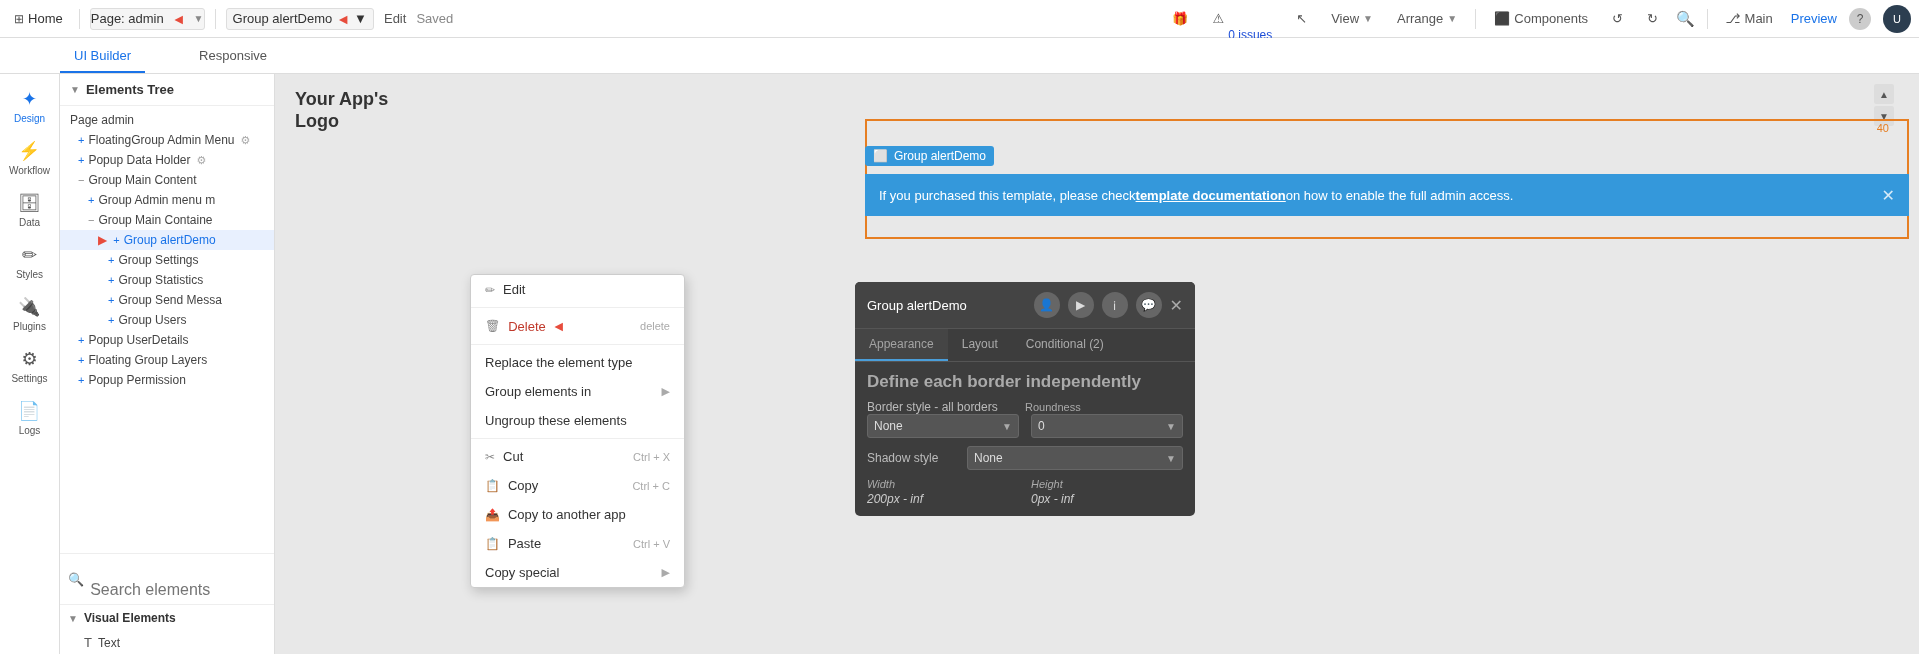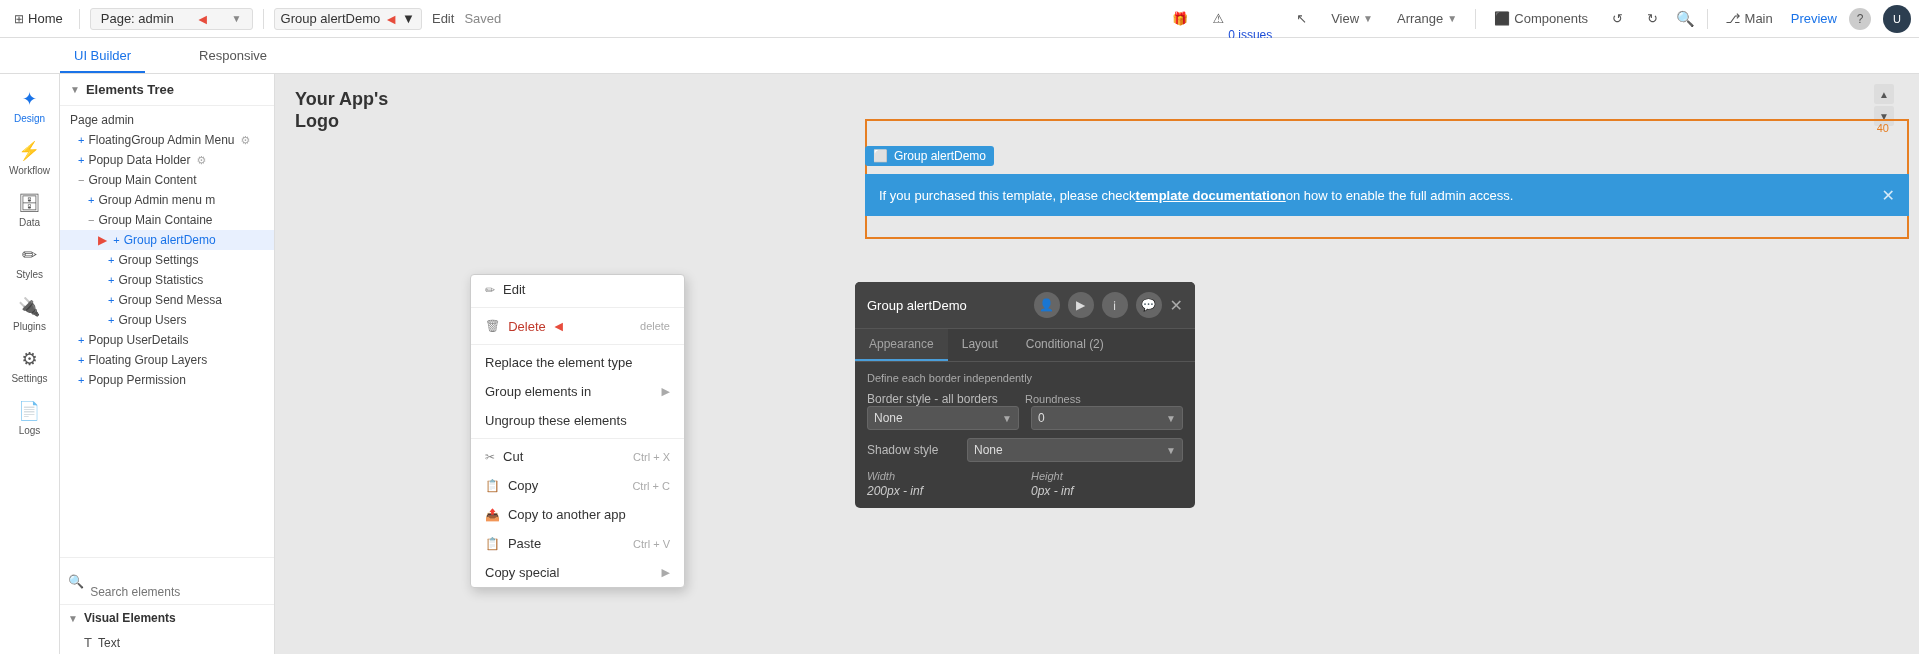--- a/index.html
+++ b/index.html
@@ -15,21 +15,21 @@
       padding: 0 8px;
       gap: 6px;
       flex-shrink: 0;
     }
     .top-bar-home {
       display: flex; align-items: center; gap: 4px; font-size: 13px; color: #333; cursor: pointer; padding: 0 6px;
     }
     .top-bar-home .grid-icon { font-size: 12px; color: #555; }
     .top-bar-divider { width: 1px; height: 20px; background: #ddd; margin: 0 4px; }
     .page-selector {
-      display: flex; align-items: center; gap: 22px; font-size: 13px; color: #333; cursor: pointer; background: #f5f5f5; border: 1px solid #ddd; border-radius: 3px; padding: 2px 10px;
+      display: flex; align-items: center; gap: 8px; font-size: 13px; color: #333; cursor: pointer; background: #f5f5f5; border: 1px solid #ddd; border-radius: 3px; padding: 2px 0;
     }
     .red-arrow { color: #e74c3c; font-size: 14px; }
     .page-selector .caret { color: #888; font-size: 10px; }
     .group-selector {
       display: flex; align-items: center; gap: 4px; font-size: 13px; color: #333; cursor: pointer; background: #f5f5f5; border: 1px solid #ddd; border-radius: 3px; padding: 2px 6px;
     }
     .top-bar-edit { font-size: 13px; color: #555; cursor: pointer; padding: 0 4px; }
     .top-bar-saved { font-size: 13px; color: #888; }
     .top-bar-spacer { flex: 1; }
     .top-bar-actions { display: flex; align-items: center; gap: 12px; }
@@ -126,21 +126,21 @@
     .tree-item .minus { color: #888; margin-right: 2px; font-size: 11px; }
     .tree-item .gear-sm { color: #aaa; font-size: 11px; margin-left: 4px; }
     .indent-1 { padding-left: 18px; }
     .indent-2 { padding-left: 28px; }
     .indent-3 { padding-left: 38px; }
     .indent-4 { padding-left: 48px; }
 
     .search-bar {
       display: flex; align-items: center; gap: 6px; padding: 5px 8px; border-top: 1px solid #eee; border-bottom: 1px solid #eee;
     }
-    .search-bar input { border: none; outline: none; font-size: 12px; color: #444; flex: 1; background: transparent; margin-top: 22px; }
+    .search-bar input { border: none; outline: none; font-size: 16px; color: #444; flex: 1; background: transparent; margin-top: 22px; }
     .search-bar .search-icon-sm { color: #888; font-size: 13px; }
 
     .visual-elements-header {
       display: flex; align-items: center; gap: 6px; padding: 6px 8px; font-size: 12px; font-weight: 600; color: #333;
     }
     .visual-elements-header .collapse-icon { color: #888; font-size: 10px; cursor: pointer; }
     .ve-item {
       padding: 4px 8px 4px 24px; font-size: 12px; color: #444; cursor: pointer; display: flex; align-items: center; gap: 6px;
     }
     .ve-icon { color: #555; font-size: 13px; }
@@ -283,21 +283,21 @@
     .pp-tabs {
       display: flex; background: #3d3d3d; border-bottom: 1px solid #555;
     }
     .pp-tab {
       padding: 8px 14px; font-size: 12px; color: #aaa; cursor: pointer; border-bottom: 2px solid transparent;
     }
     .pp-tab.active { color: #a3a3a3; border-bottom: 2px solid #4a9eda; background: #454545; }
     .pp-content {
       padding: 10px 12px;
     }
-    .pp-define-text { font-size: 11px; color: #aaa; margin-bottom: 8px; }
+    .pp-define-text { font-size: 17px; color: #aaa; margin-bottom: 8px; font-weight: bold; }
     .pp-row { display: flex; align-items: center; }
     .pp-label { font-size: 12px; color: #bbb; flex: 1; }
     .pp-label-small { font-size: 11px; color: #aaa; }
     .pp-select {
       background: #555; border: 1px solid #666; border-radius: 3px; color: #ddd; font-size: 12px; padding: 4px 6px; display: flex; align-items: center; justify-content: space-between; cursor: pointer; min-width: 120px;
     }
     .pp-select .caret { color: #aaa; font-size: 10px; margin-left: 8px; }
     .pp-select-sm { min-width: 70px; }
     .pp-two-col { display: grid; grid-template-columns: 1fr 1fr; gap: 12px; margin-bottom: 8px; }
     .pp-shadow-row { display: flex; align-items: center; margin-bottom: 8px; }

